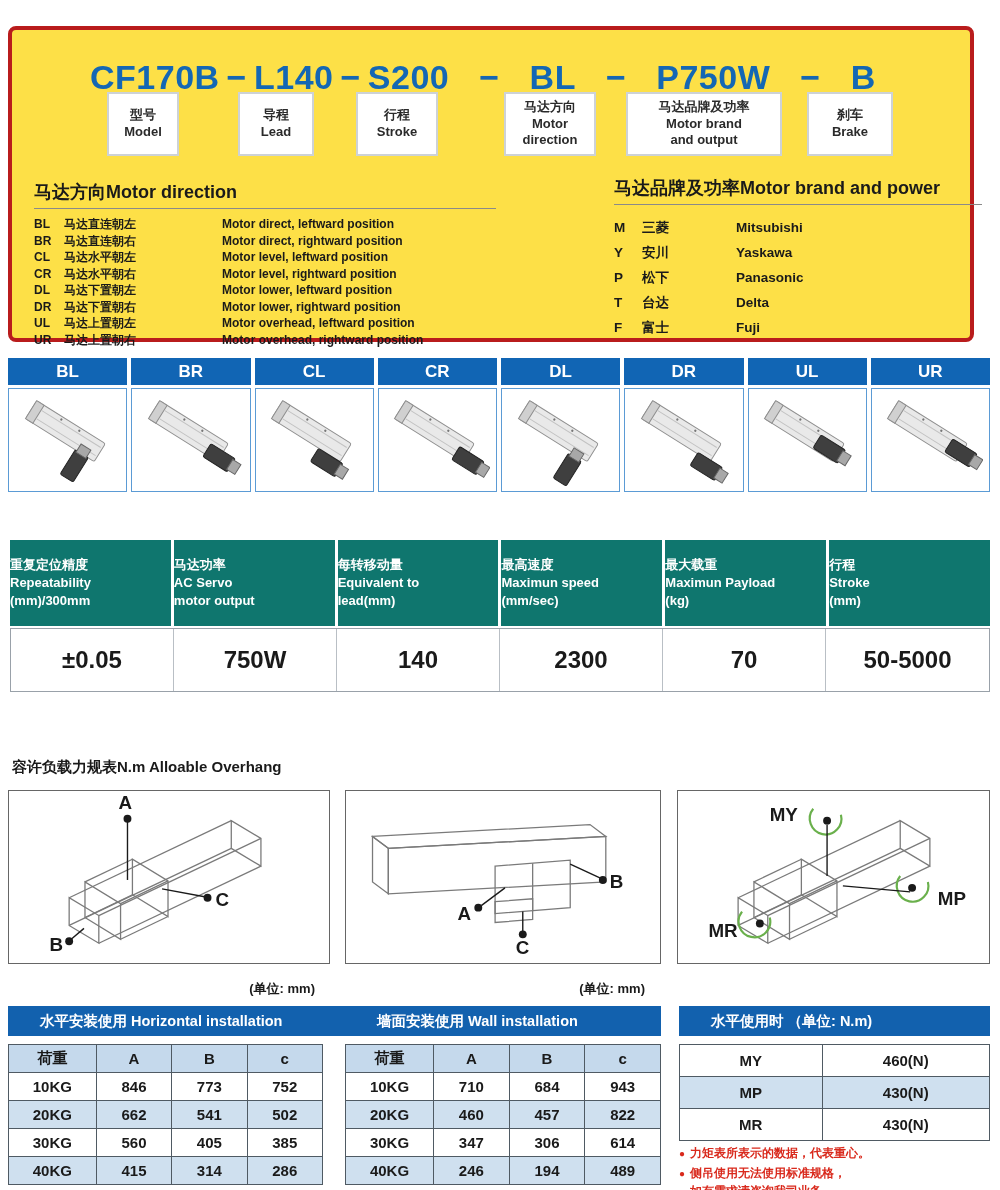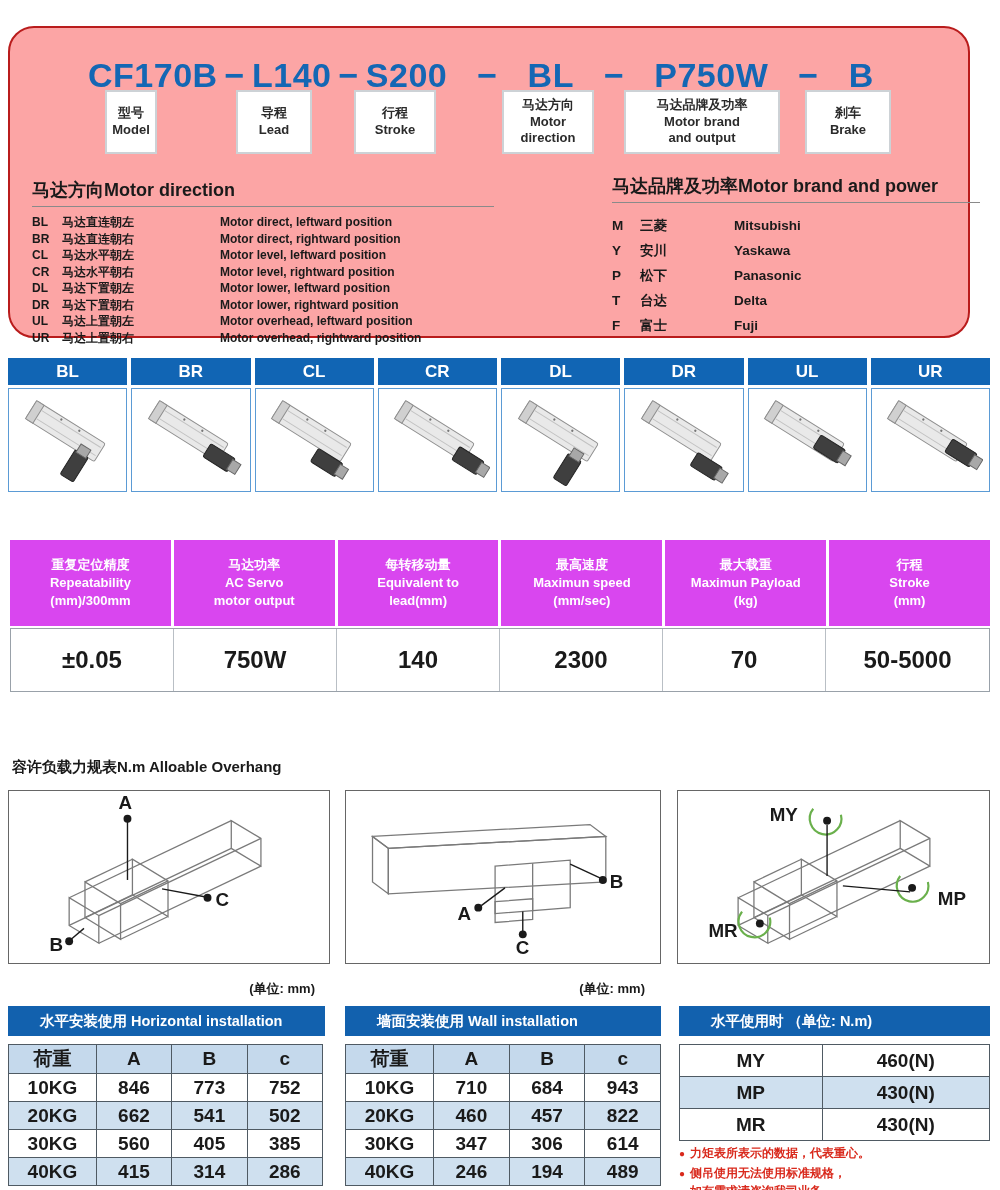--- a/index.html
+++ b/index.html
@@ -1,21 +1,21 @@
 <!DOCTYPE html>
 <html><head>
 <meta charset="utf-8">
 <style>
   html,body{margin:0;padding:0;background:#fff;}
   .page{position:relative;width:1000px;height:1190px;background:#ffffff;overflow:hidden;
         font-family:"Liberation Sans",sans-serif;color:#1a1a1a;}
 
   
   #top-panel{position:absolute;left:8px;top:26px;width:958px;height:308px;
-             border:2px solid #b91c1c;border-radius:26px;background:#fca5a5;}
+             border:4px solid #b91c1c;border-radius:8px;background:#fde047;}
   .model-line{position:absolute;left:78px;top:28px;display:flex;align-items:center;
               font-size:34px;font-weight:bold;color:#1467b4;letter-spacing:.5px;}
   .model-line .sep{margin:0 7px;}
   .model-line .sep.big{margin:0 30px;}
   .label-box{position:absolute;top:62px;height:64px;border:2px solid #cdd2d6;background:#fff;
              display:flex;flex-direction:column;align-items:center;justify-content:center;
              font-size:13px;font-weight:bold;color:#2a2a2a;line-height:1.3;text-align:center;box-sizing:border-box;}
   .label-box .en{white-space:pre-line;}
 
   .list-title{font-size:18px;font-weight:bold;border-bottom:1.5px solid #8a8a8a;padding-bottom:4px;}
@@ -37,22 +37,22 @@
         grid-template-columns:repeat(8,1fr);column-gap:4px;}
   .tab-header{height:27px;background:#1165b4;color:#fff;font-weight:bold;font-size:17px;
               display:flex;align-items:center;justify-content:center;}
   .tab-img{margin-top:3px;height:104px;border:1.5px solid #5b9bd5;background:#fff;
            display:flex;align-items:center;justify-content:center;box-sizing:border-box;}
 
   
   #tech-title{position:absolute;left:12px;top:514px;font-size:16px;font-weight:normal;margin-top:40px;}
   #tech-table{position:absolute;left:10px;top:540px;width:980px;}
   .tech-head{display:grid;grid-template-columns:repeat(6,1fr);gap:3px;}
-  .tech-head .hc{background:#d946ef;color:#fff;height:86px;box-sizing:border-box;
-                 display:flex;flex-direction:column;justify-content:center;text-align:center;
+  .tech-head .hc{background:#0f766e;color:#fff;height:86px;box-sizing:border-box;
+                 display:flex;flex-direction:column;justify-content:center;text-align:left;
                  font-weight:bold;font-size:13px;line-height:1.4;}
   .tech-head .hc .en{white-space:pre-line;}
   .tech-vals{display:grid;grid-template-columns:repeat(6,1fr);margin-top:2px;
              border:1px solid #99a1a9;box-sizing:border-box;}
   .tech-vals .vc{height:62px;border-right:1px solid #b9bfc5;display:flex;align-items:center;
                  justify-content:center;font-size:24px;font-weight:bold;}
   .tech-vals .vc:last-child{border-right:none;}
 
   
   #overhang-title{position:absolute;left:12px;top:758px;font-size:15px;font-weight:bold;}
@@ -62,30 +62,30 @@
   #dia3{left:677px;width:313px;}
   .dia svg{width:100%;height:100%;}
   .dia text{font-family:"Liberation Sans",sans-serif;font-weight:bold;font-size:19px;fill:#1a1a1a;}
 
   .unit-note{position:absolute;top:980px;font-size:13px;font-weight:bold;text-align:right;}
   #unit1{left:8px;width:307px;}
   #unit2{left:345px;width:300px;}
 
   .bar{position:absolute;top:1006px;height:30px;background:#1261ae;color:#fff;font-weight:bold;
        font-size:14.5px;display:flex;align-items:center;padding-left:32px;box-sizing:border-box;}
-  #bar1{left:8px;width:317px;}
+  #bar1{left:8px;width:382px;}
   #bar2{left:345px;width:316px;}
   #bar3{left:679px;width:311px;}
 
   .btab{position:absolute;top:1044px;}
   #t1{left:8px;width:315px;}
   #t2{left:345px;width:316px;}
   #t3{left:679px;width:311px;}
   .btab table{width:100%;border-collapse:collapse;table-layout:fixed;}
-  .btab td{border:1px solid #4f5a63;text-align:center;font-weight:bold;font-size:19px;height:25px;background:#fff;}
+  .btab td{border:1px solid #4f5a63;text-align:center;font-weight:bold;font-size:15px;height:25px;background:#fff;}
   .btab tr.head td{background:#c5d9ec;}
   .btab tr.alt td{background:#cfe0ef;}
   #t3 td{height:29px;}
 
   #notes{position:absolute;left:679px;top:1144px;width:311px;color:#d9291c;
          font-size:12px;font-weight:bold;line-height:1.5;}
   .note{display:flex;gap:5px;margin-bottom:2px;}
   .note .b{font-size:10px;padding-top:2px;}
   .note .t{white-space:pre-line;}
 </style>
@@ -102,21 +102,21 @@
         <span class="sep">−</span>
         <span class="seg">S200</span>
         <span class="sep big">−</span>
         <span class="seg">BL</span>
         <span class="sep big">−</span>
         <span class="seg">P750W</span>
         <span class="sep big">−</span>
         <span class="seg">B</span>
       </div>
     <div id="label-boxes">
-        <div class="label-box" style="left: 95px; width: 52px;">
+        <div class="label-box" style="left: 95px; width: 72px;">
           <div class="zh">型号</div>
           <div class="en">Model</div>
         </div>
         <div class="label-box" style="left: 226px; width: 76px;">
           <div class="zh">导程</div>
           <div class="en">Lead</div>
         </div>
         <div class="label-box" style="left: 344px; width: 82px;">
           <div class="zh">行程</div>
           <div class="en">Stroke</div>

